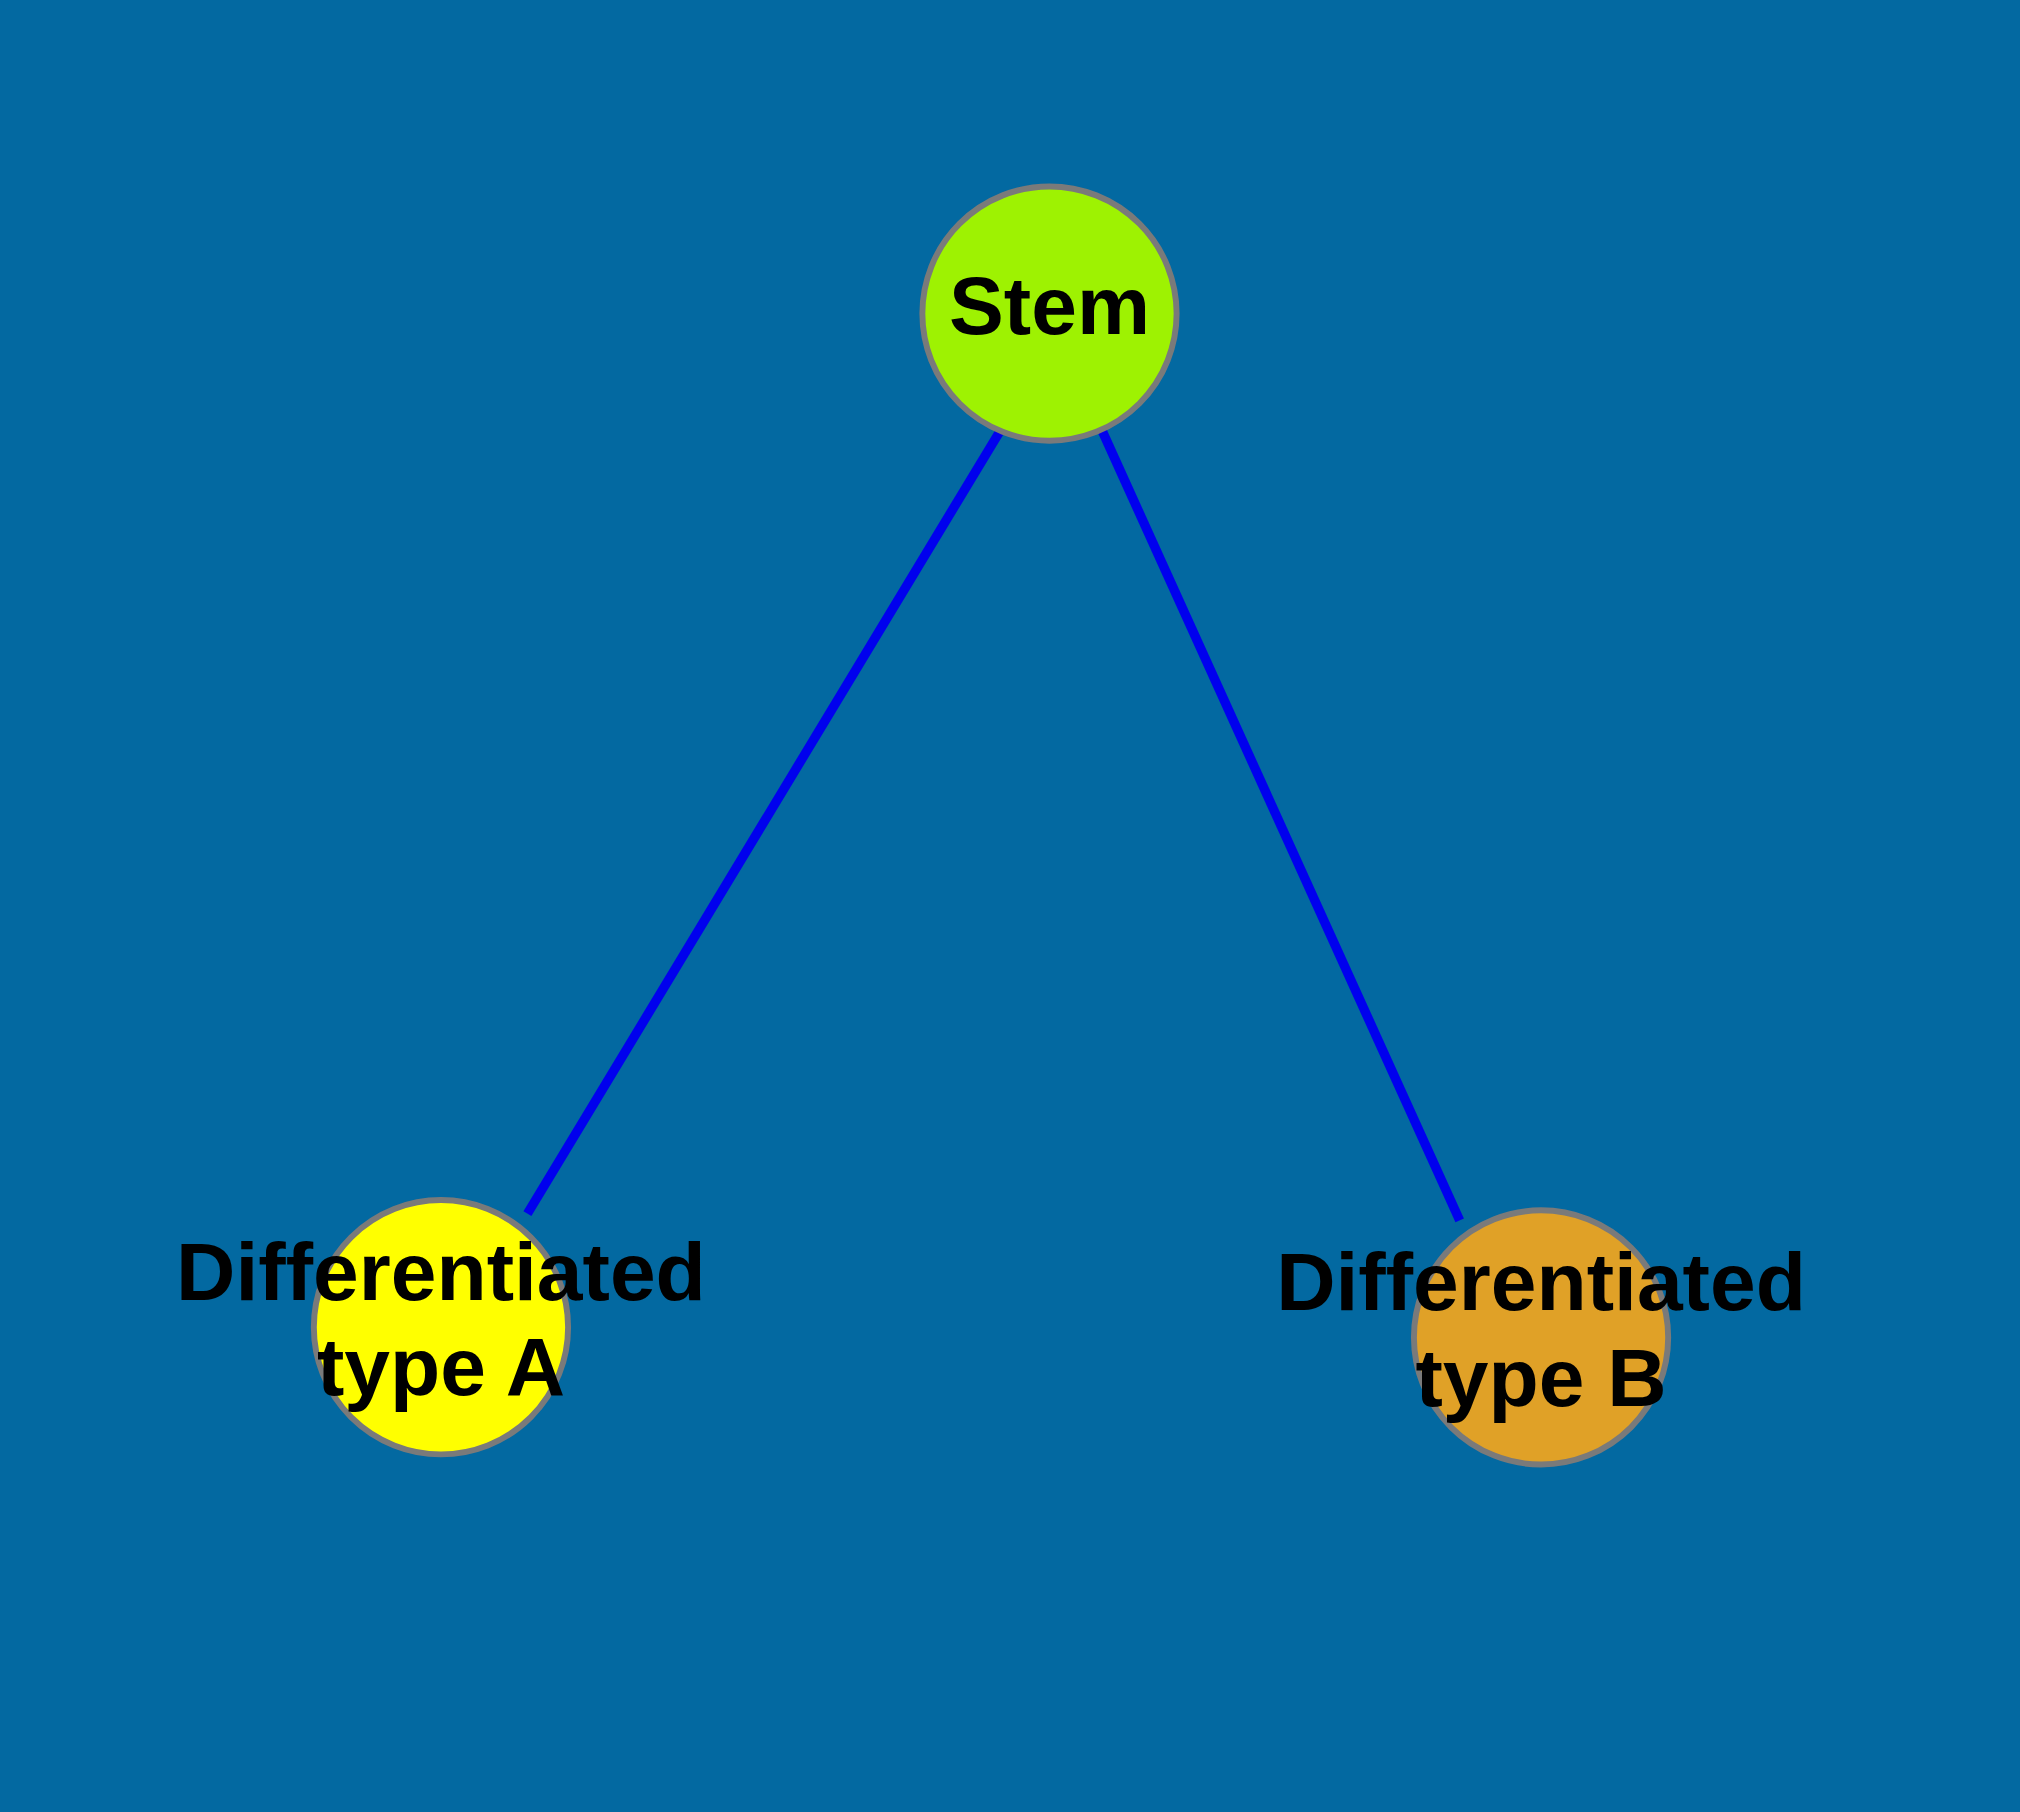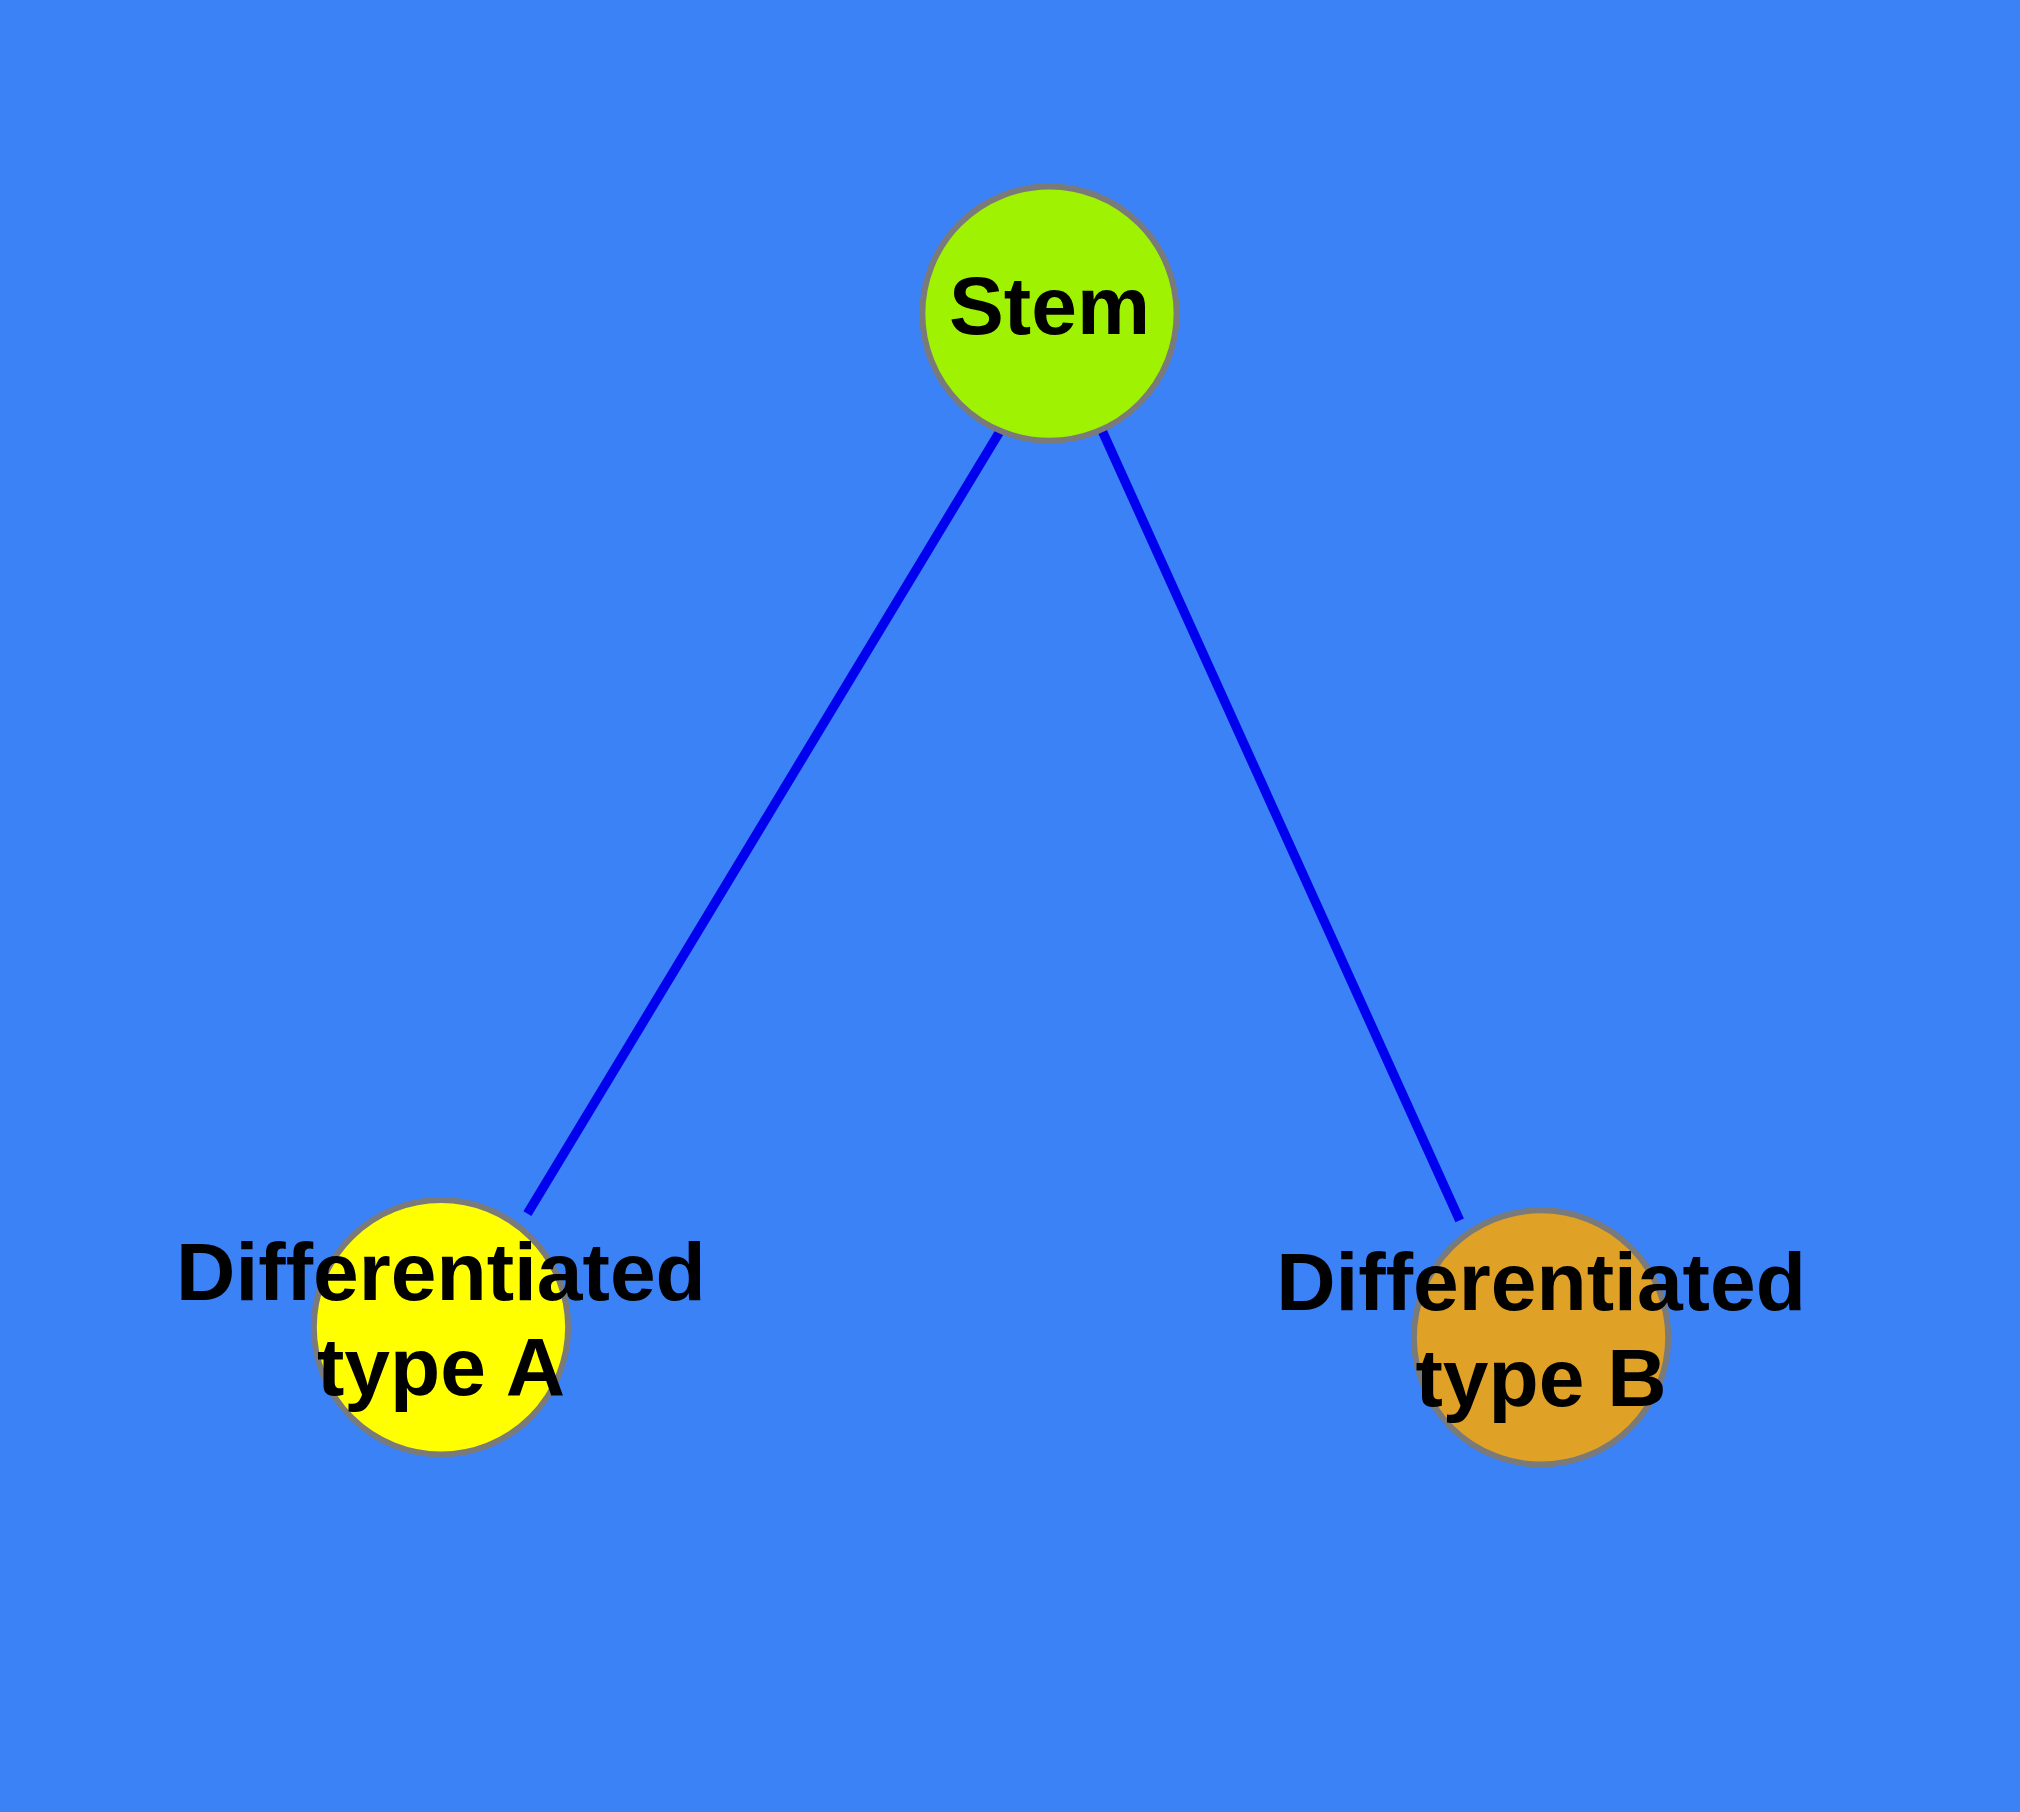--- a/index.html
+++ b/index.html
@@ -39,21 +39,21 @@
     font-size: 97px;
     fill: #000000;
     text-anchor: middle;
     dominant-baseline: auto;
     white-space: pre;
   }
 </style>
 </head>
 <body>
 
-<div id="canvas" style="background: #3b82f6;">
+<div id="canvas" style="background: #0369a1;">
   <svg id="graph-svg" viewBox="0 0 2384 2138">
 
     <g>
       <line class="edge-line" x1="1180" y1="508" x2="622" y2="1432" stroke="#0000ee"></line>
       <line class="edge-line" x1="1300" y1="508" x2="1722" y2="1440" stroke="#0000ee"></line>
     </g>
 
     <g>
 
       <g>

